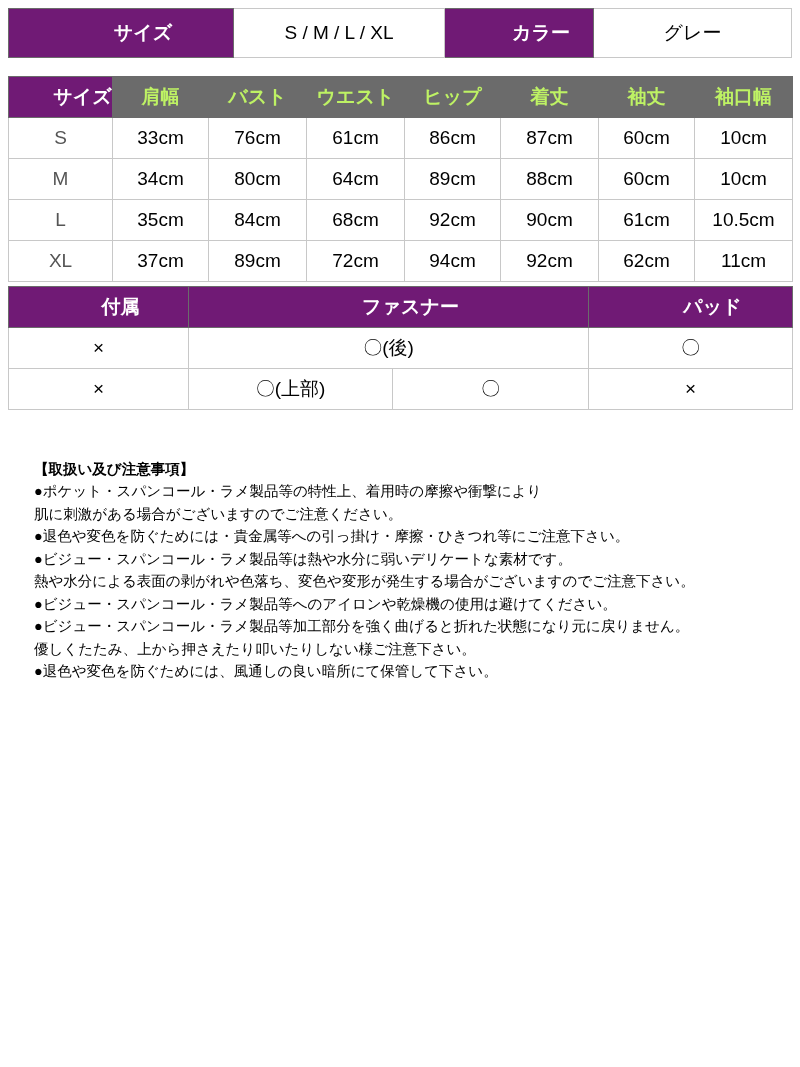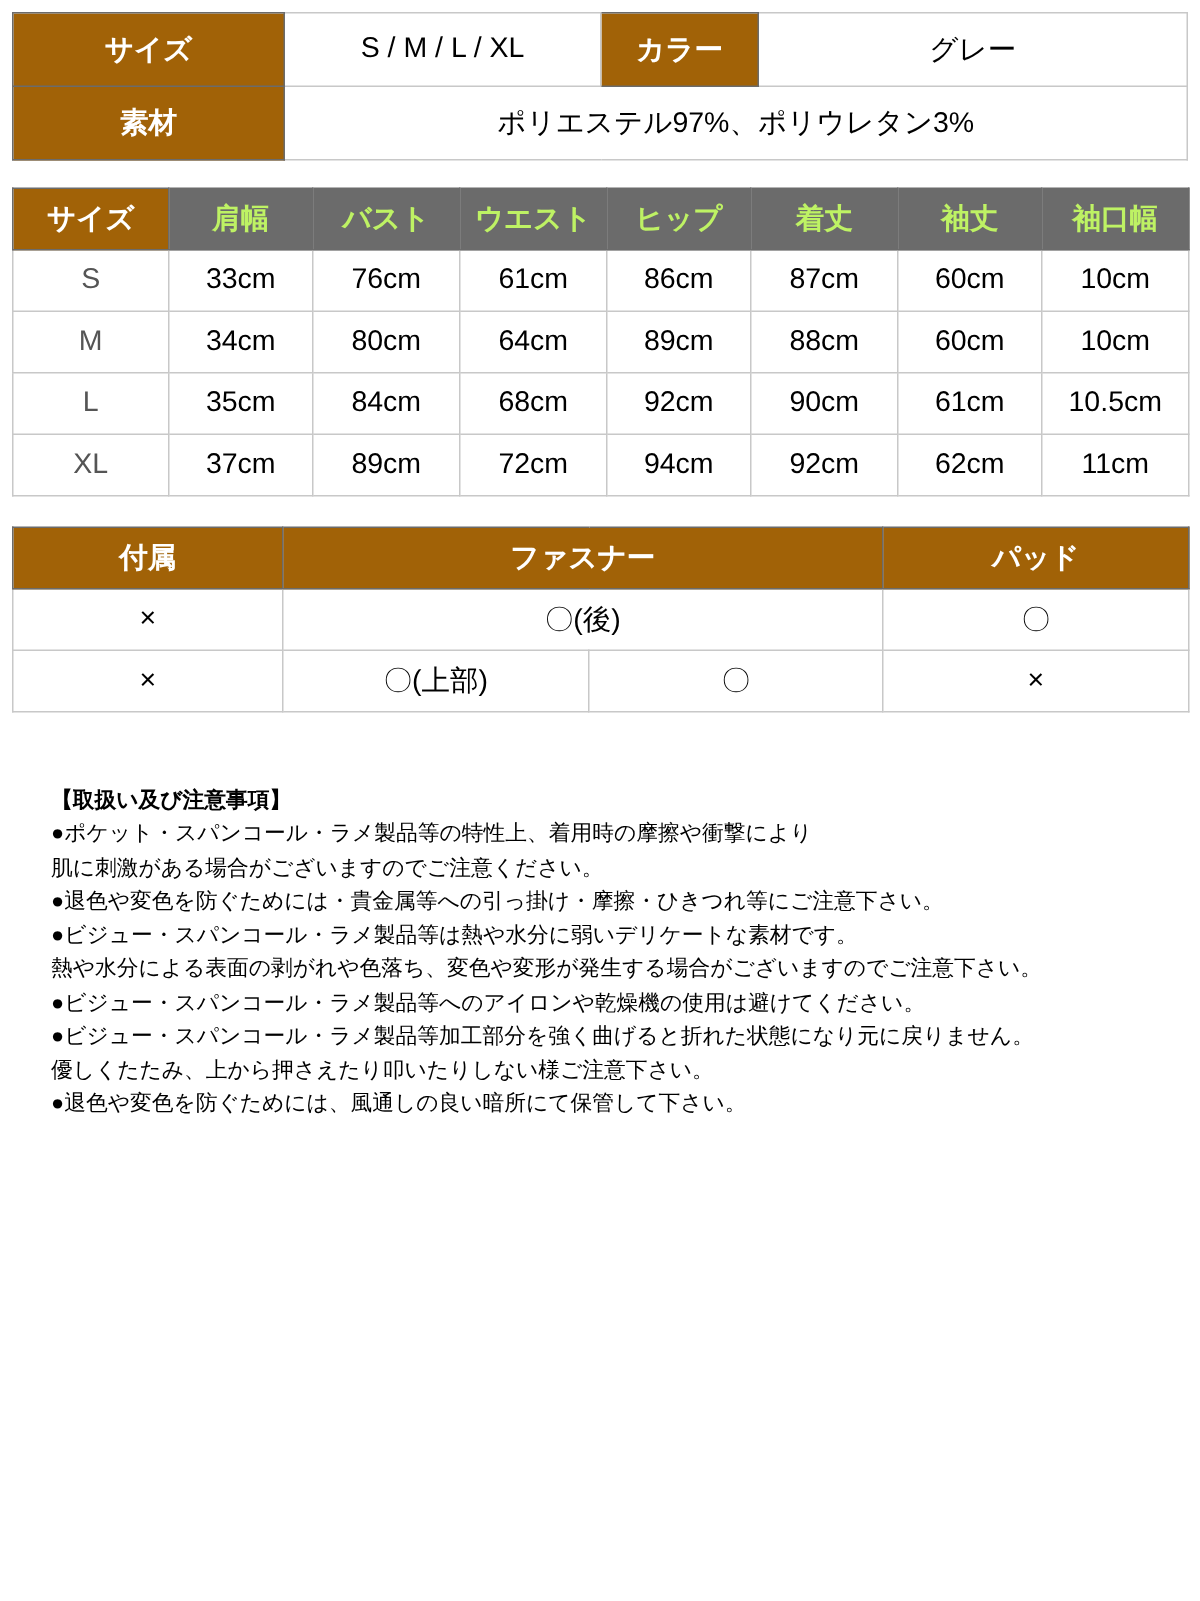--- a/index.html
+++ b/index.html
@@ -30,24 +30,25 @@
     border: 1px solid #c8c8c8;
     text-align: center;
     vertical-align: middle;
     font-size: 19px;
     padding: 0;
     height: 40px;
     background: #ffffff;
     color: #000000;
   }
   .hd {
-    background: #a16207;
+    background: #701a75;
     color: #ffffff;
     font-weight: bold;
     border: 1px solid #6b6b6b;
+    padding-left: 44px;
   }
   .hd-sm {
     background: #6b6b6b;
     color: #bef264;
     font-weight: bold;
     border: 1px solid #6b6b6b;
     font-size: 14px;
   }
   
   #spec-table td { height: 48px; }
@@ -56,21 +57,21 @@
   
   #size-table { margin-top: 18px; }
   #size-table td { height: 40px; font-size: 19px; }
   #size-table td.rowhead {
     color: #555555;
     background: #ffffff;
     font-size: 19px;
   }
 
   
-  #detail-table { margin-top: 20px; }
+  #detail-table { margin-top: 4px; }
   #detail-table td { height: 40px; font-size: 19px; }
 
   .notes {
     margin-top: 48px;
     padding-left: 26px;
     font-size: 14.5px;
     line-height: 1.55;
     color: #000000;
   }
   .notes div { white-space: nowrap; }
@@ -81,24 +82,20 @@
 
 <div class="page">
 
   <table id="spec-table">
     <tbody>
       <tr>
         <td class="hd" style="width:180px">サイズ</td>
         <td class="val" style="width:210px">S / M / L / XL</td>
         <td class="hd" style="width:104px">カラー</td>
         <td class="val">グレー</td>
-      </tr>
-      <tr>
-        <td class="hd">素材</td>
-        <td class="val" colspan="3">ポリエステル97%、ポリウレタン3%</td>
       </tr>
     </tbody>
   </table>
 
   <table id="size-table">
     <colgroup>
       <col style="width:104px">
       <col style="width:96px">
       <col style="width:98px">
       <col style="width:98px">

